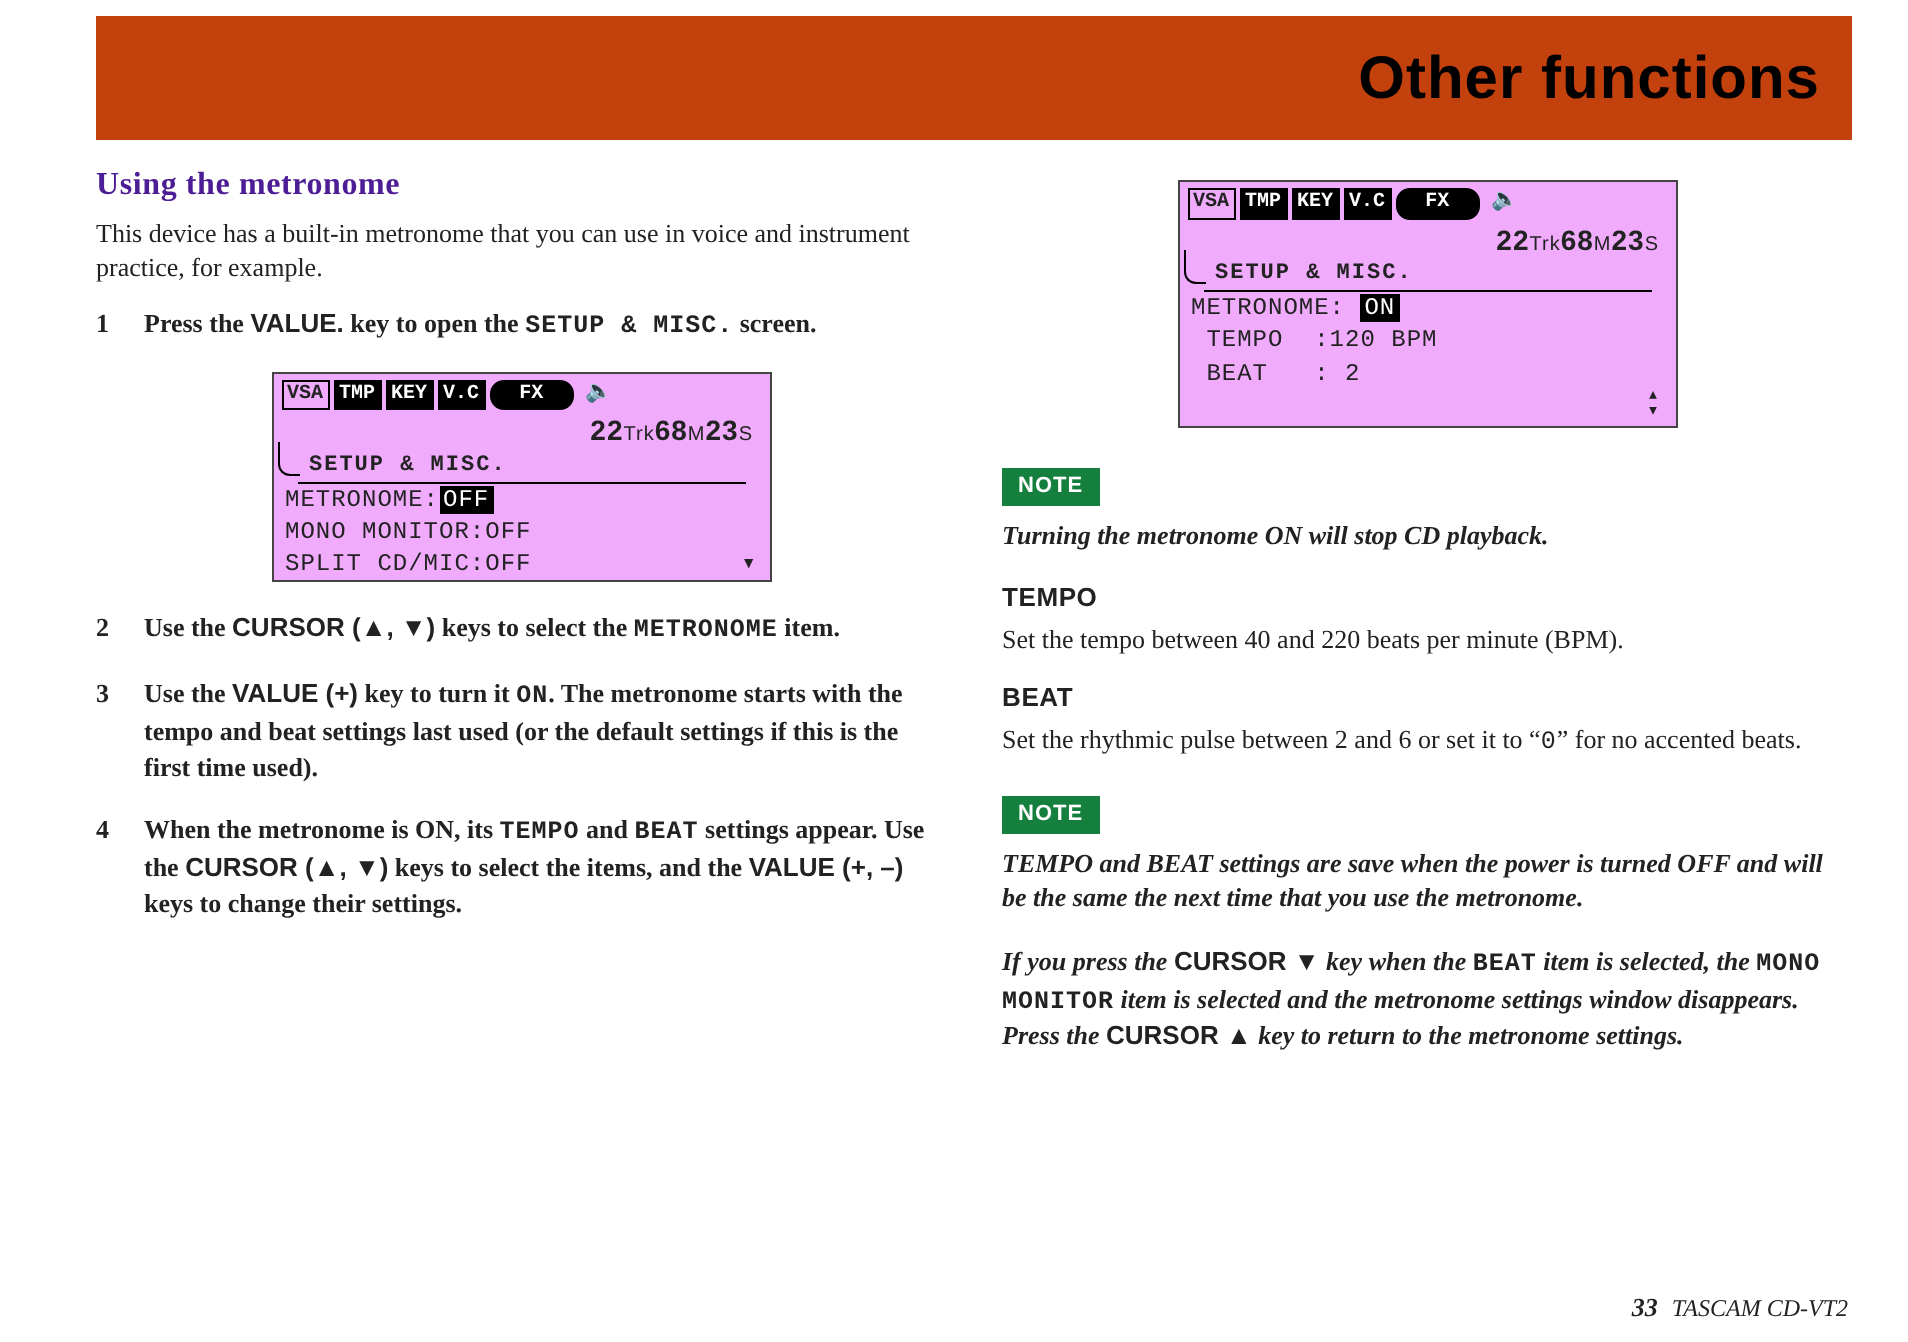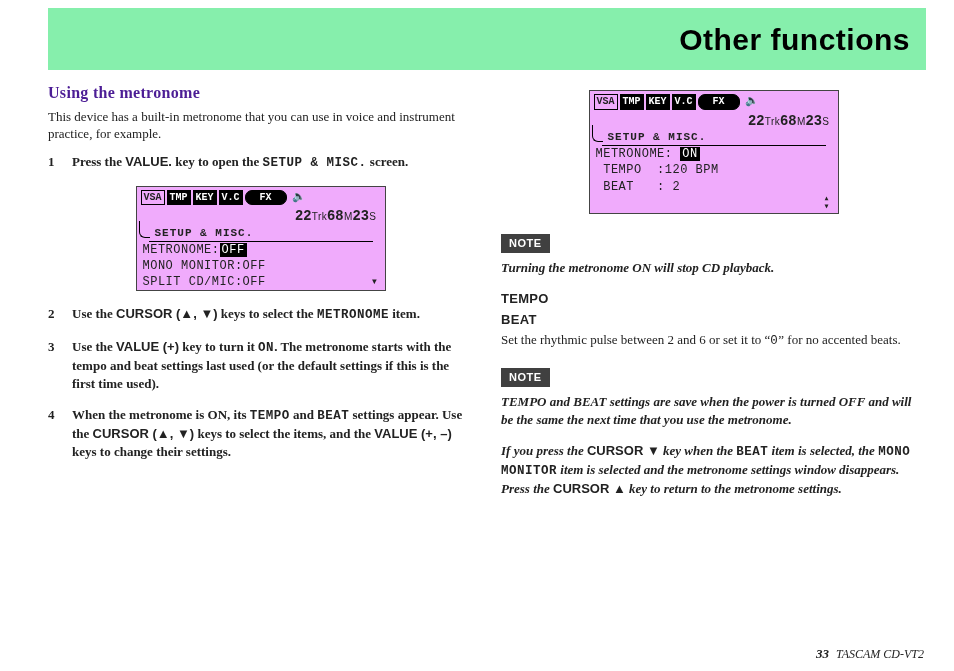--- a/index.html
+++ b/index.html
@@ -10,21 +10,21 @@
     background: #fff;
     width: 954px;
     height: 671px;
     position: relative;
     line-height: 1.35;
   }
   .page {
     padding: 0 28px 10px 48px;
   }
   .header-bar {
-    background: #86efac;
+    background: #c2410c;
     margin: 8px 0 12px 0;
     padding: 10px 16px 8px 16px;
     height: 62px;
     display: flex;
     align-items: center;
     justify-content: flex-end;
   }
   .header-bar h1 {
     font-family: Arial, Helvetica, sans-serif;
     font-weight: 900;
@@ -117,21 +117,21 @@
   .lcd-line {
     padding: 0 6px;
     font-size: 12px;
     letter-spacing: 0.5px;
     white-space: pre;
   }
   .inv { background: #000; color: #fff; padding: 0 2px; }
   .lcd-arrows { text-align: right; padding: 0 8px 2px 8px; font-size: 10px; line-height: 0.8; }
   .note-label {
     display: inline-block;
-    background: #404040;
+    background: #15803d;
     color: #fff;
     font-family: Arial, sans-serif;
     font-size: 11px;
     font-weight: bold;
     padding: 2px 8px;
     margin: 6px 0 6px 0;
     letter-spacing: 0.5px;
   }
   .note-text {
     font-style: italic;
@@ -238,20 +238,21 @@
         <div class="lcd-line"><span>METRONOME: </span><span class="inv">ON</span></div>
         <div class="lcd-line"> TEMPO  :120 BPM</div>
         <div class="lcd-line"> BEAT   : 2</div>
         <div class="lcd-arrows">▴<br>▾</div>
       </div>
 
       <div class="note-label">NOTE</div>
       <p class="note-text">Turning the metronome ON will stop CD playback.</p>
 
       <div class="subhead">TEMPO</div>
+      <p class="para">Set the tempo between 40 and 220 beats per minute (BPM).</p>
 
       <div class="subhead">BEAT</div>
       <p class="para">
         <span>Set the rhythmic pulse between 2 and 6 or set it to “</span><span class="mono">0</span><span>” for no accented beats.</span>
       </p>
 
       <div class="note-label">NOTE</div>
       <p class="note-text">TEMPO and BEAT settings are save when the power is turned OFF and will be the same the next time that you use the metronome.</p>
 
       <p class="note-text">

